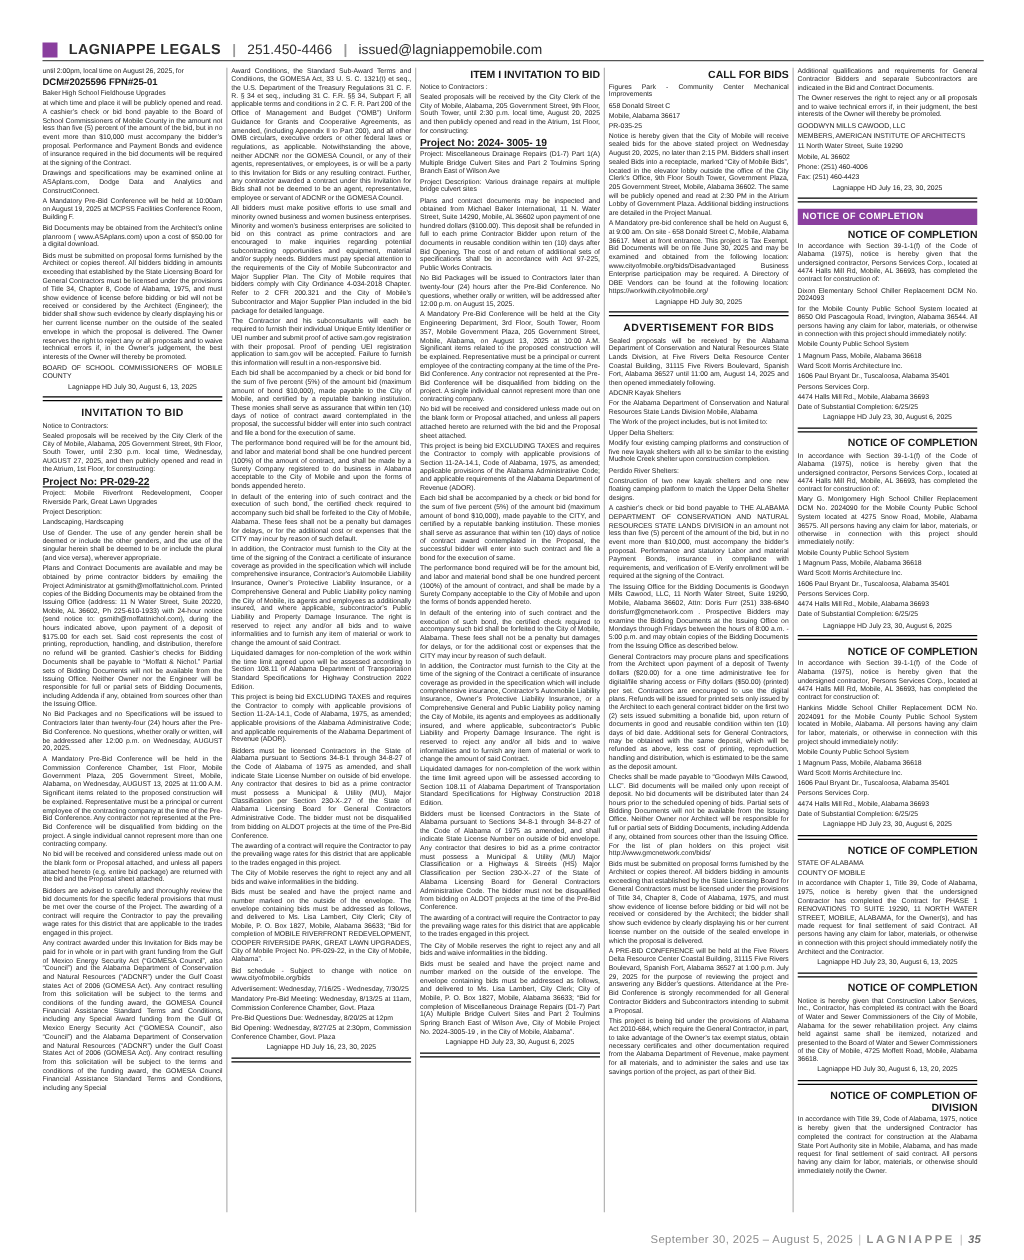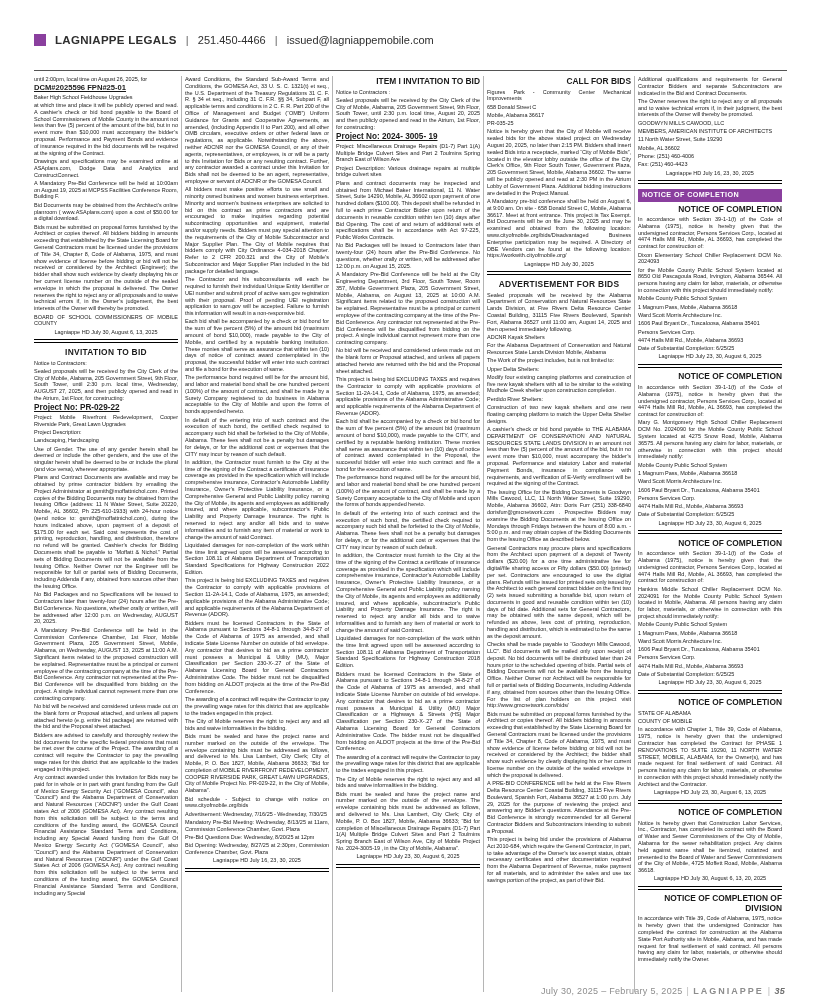--- a/index.html
+++ b/index.html
@@ -1,31 +1,31 @@
 <!DOCTYPE html>
 <html><head>
 <meta charset="utf-8">
 <style>
   html,body{margin:0;padding:0;background:#e9e9e9;}
   .page{position:relative;width:819px;height:1008px;background:#ffffff;overflow:hidden;
         font-family:"Liberation Sans", sans-serif;color:#1a1a1a;}
   
-  .header{display:flex;align-items:center;gap:9px;margin:34px 32px 0 34px;padding-bottom:24px;
+  .header{display:flex;align-items:center;gap:9px;margin:34px 32px 0 34px;padding-bottom:2px;
           border-bottom:1px solid #555;}
   .logo-square{width:12px;height:12px;background:#8a3f9e;flex:0 0 12px;}
   .brand{font-size:11.5px;font-weight:bold;color:#2e2e2e;letter-spacing:.3px;}
   .hsep{color:#9a9a9a;font-size:11px;font-weight:bold;}
   .hinfo{font-size:11px;font-weight:normal;color:#2e2e2e;}
   
   .columns{display:flex;margin:5px 32px 0 34px;height:916px;overflow:hidden;}
   .col{flex:0 0 144px;max-width:144px;height:916px;overflow:hidden;}
   .vr{flex:0 0 1px;background:#b5b5b5;margin:0 3px;}
   
   .p{font-size:5.5px;line-height:6.8px;text-align:justify;margin:0 0 1.5px 0;word-spacing:-0.2px;}
-  .b{font-size:7.6px;line-height:8.5px;font-weight:bold;margin:0 0 1px 0;text-decoration:underline;}
+  .b{font-size:7.6px;line-height:8.5px;font-weight:bold;margin:0 0 1px 0;}
   .h1{font-size:8.4px;line-height:9.5px;font-weight:bold;margin:1px 0 2px 0;text-align:right;}
   .hc{font-size:8.4px;line-height:9.5px;font-weight:bold;text-align:center;margin:3px 0 2.5px 0;letter-spacing:.3px;}
   .pb{font-size:8.2px;line-height:9px;font-weight:bold;margin:1.5px 0;text-decoration:underline;}
   .tag{font-size:5.5px;line-height:7px;text-align:center;margin:1px 0 3px 0;}
   .hr2{height:2px;border-top:1px solid #000;border-bottom:1px solid #000;margin:3.5px 0 4.5px 0;}
   .banner{background:#8a3f9e;color:#fff;font-weight:bold;font-size:7.2px;line-height:8px;
           padding:2.5px 4px;margin:2px 0 3px 0;letter-spacing:.4px;}
   
   .footer{position:absolute;right:34px;bottom:12px;font-size:9px;color:#8d8d8d;letter-spacing:.3px;}
   .footer .fbrand{font-weight:bold;letter-spacing:2px;color:#8d8d8d;margin-top:16px;}
@@ -209,16 +209,16 @@
         <div class="h1">NOTICE OF COMPLETION</div>
         <div class="p">Notice is hereby given that Construction Labor Services, Inc., Contractor, has completed its contract with the Board of Water and Sewer Commissioners of the City of Mobile, Alabama for the sewer rehabilitation project. Any claims held against same shall be itemized, notarized and presented to the Board of Water and Sewer Commissioners of the City of Mobile, 4725 Moffett Road, Mobile, Alabama 36618.</div>
         <div class="tag">Lagniappe HD July 30, August 6, 13, 20, 2025</div>
         <div class="hr2"></div>
         <div class="h1">NOTICE OF COMPLETION OF DIVISION</div>
         <div class="p">In accordance with Title 39, Code of Alabama, 1975, notice is hereby given that the undersigned Contractor has completed the contract for construction at the Alabama State Port Authority site in Mobile, Alabama, and has made request for final settlement of said contract. All persons having any claim for labor, materials, or otherwise should immediately notify the Owner.</div>
       </div>
     </div>
 
   <div class="footer">
-    <span>July 30, 2025 – February 5, 2025</span><span class="fsep">|</span><span class="fbrand">LAGNIAPPE</span><span class="fsep">|</span><span class="fpage">35</span>
+    <span>September 30, 2025 – August 5, 2025</span><span class="fsep">|</span><span class="fbrand">LAGNIAPPE</span><span class="fsep">|</span><span class="fpage">35</span>
   </div>
 
 </div>
 
 </body></html>

